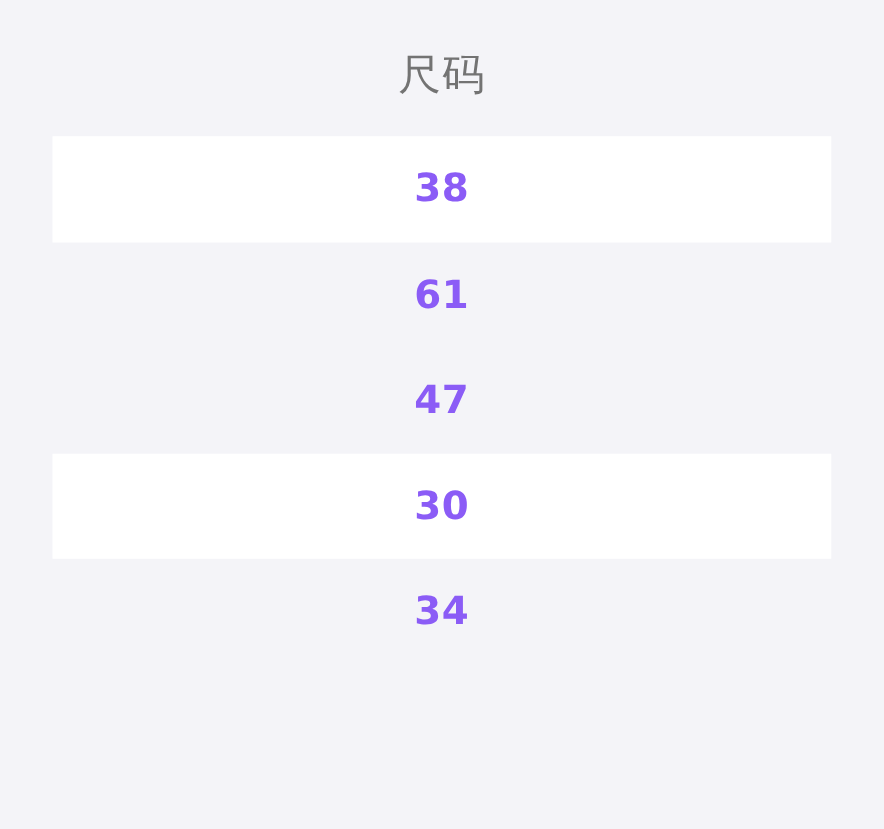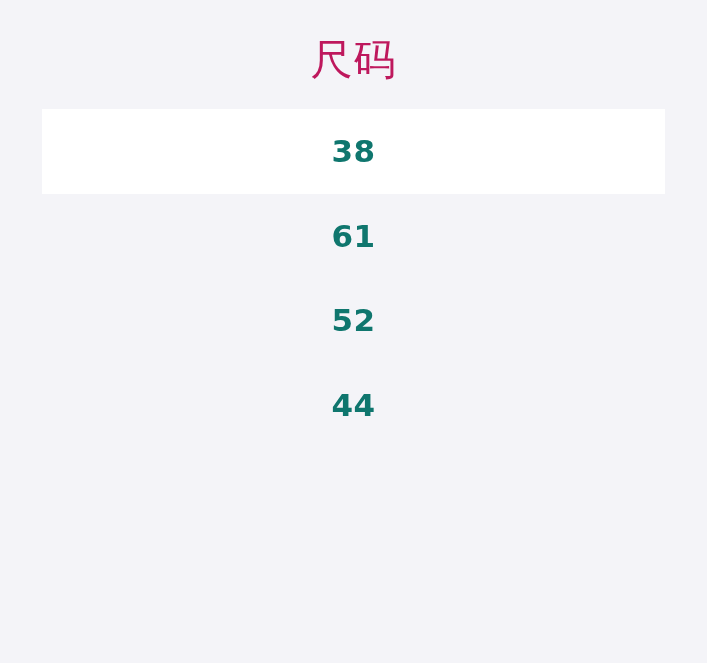--- a/index.html
+++ b/index.html
@@ -29,24 +29,24 @@
   }
   .table-header {
     width: 707px;
     text-align: center;
     padding-top: 38px;
     padding-bottom: 10px;
     box-sizing: border-box;
   }
   .table-header-title {
     display: inline-block;
-    font-size: 42px;
+    font-size: 34px;
     font-weight: 400;
     line-height: 44px;
-    color: #be185d;
+    color: #737373;
     letter-spacing: 1px;
     font-family: "DejaVu Sans", "Liberation Sans", sans-serif;
   }
   .table-body {
     position: absolute;
     left: 42px;
     top: 109px;
     width: 623px;
   }
   .size-row {
@@ -58,21 +58,21 @@
     background: transparent;
     box-sizing: border-box;
   }
   .size-row.striped {
     background: #ffffff;
   }
   .size-value {
     font-size: 31px;
     font-weight: 700;
     line-height: 36px;
-    color: #0f766e;
+    color: #8b5cf6;
     letter-spacing: 0.5px;
     text-align: center;
     font-family: "DejaVu Sans", "Liberation Sans", sans-serif;
   }
 </style>
 </head>
 <body>
 
 <div class="page">
 
@@ -87,23 +87,26 @@
       <div class="size-row striped">
         <span class="size-value">38</span>
       </div>
 
       <div class="size-row">
         <span class="size-value">61</span>
       </div>
 
 
       <div class="size-row">
-        <span class="size-value">52</span>
+        <span class="size-value">47</span>
       </div>
 
+      <div class="size-row striped">
+        <span class="size-value">30</span>
+      </div>
 
       <div class="size-row">
-        <span class="size-value">44</span>
+        <span class="size-value">34</span>
       </div>
 
     </div>
   </div>
 </div>
 
 </body></html>

